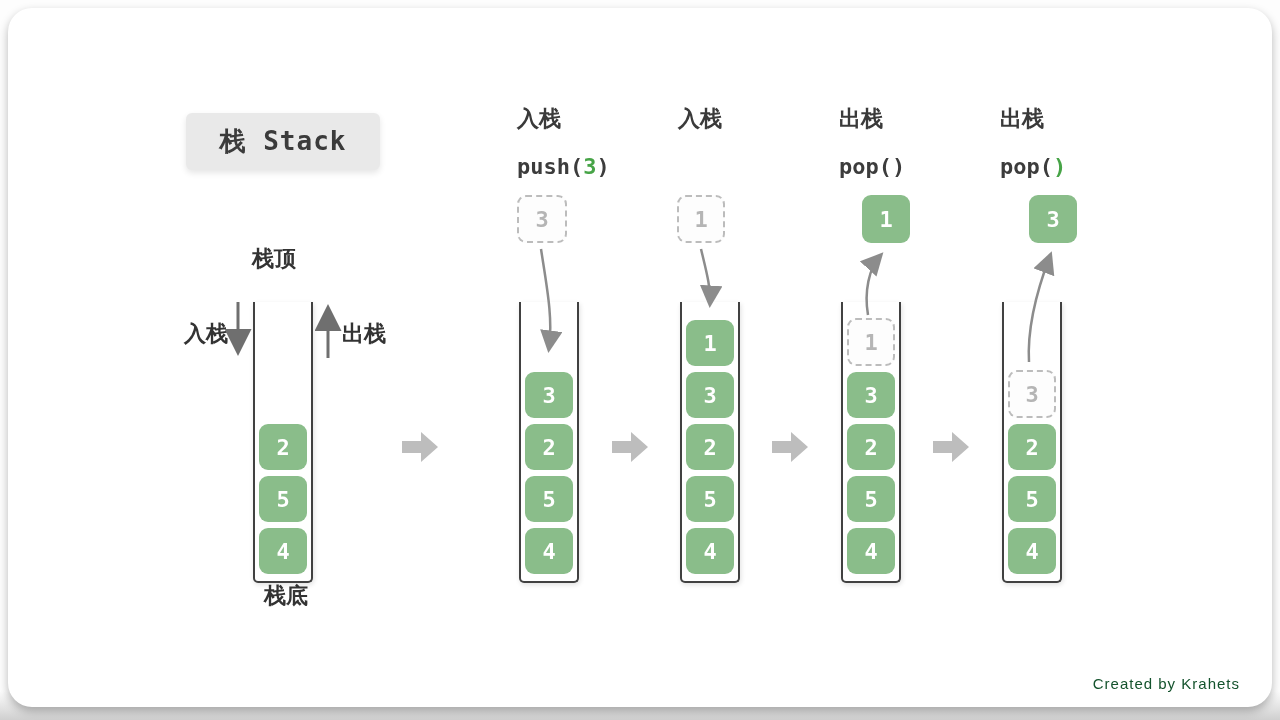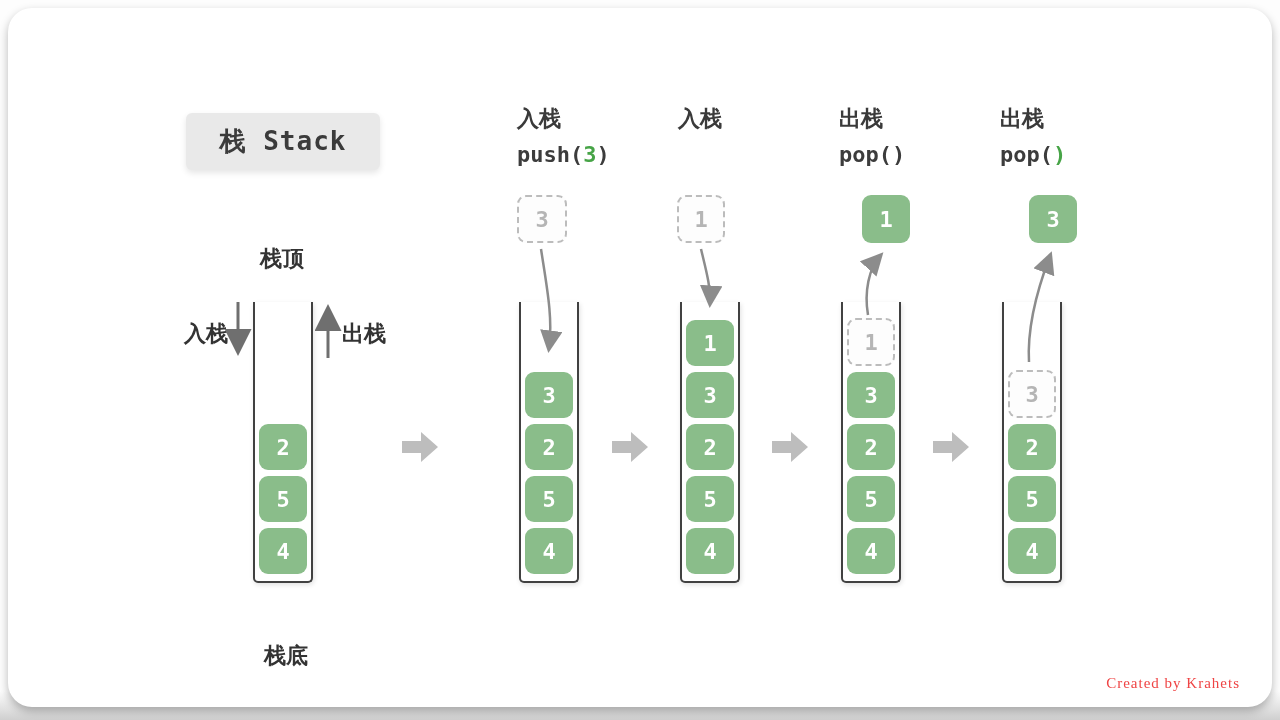--- a/index.html
+++ b/index.html
@@ -31,21 +31,21 @@
     position: absolute;
     font-size: 22px; font-weight: 700; color: #333333;
     white-space: nowrap;
   }
   .col-header {
     position: absolute; top: 104px; width: 160px;
     color: #3a3a3a; white-space: nowrap;
   }
   .col-header .op { font-size: 22px; font-weight: 700; display: block; }
   .col-header .code {
-    display: block; margin-top: 8px;
+    display: block; margin-top: 20px;
     font-family: "DejaVu Sans Mono", monospace;
     font-size: 22px; font-weight: 600; color: #3c3c3c;
   }
   .col-header .code .num { color: var(--accent-green, #47a447); font-weight: 700; }
   .container {
     position: absolute; top: 302px; width: 60px; height: 281px;
     background: #ffffff;
     border: 2px solid #414141; border-top: none;
     border-radius: 0 0 5px 5px;
     box-shadow: 1px 2px 5px rgba(0,0,0,0.12);
@@ -61,35 +61,35 @@
   .block.solid { background: var(--block-green, #8abd8a); color: #ffffff; }
   .block.ghost {
     background: #fdfdfd;
     border: 2px dashed #bcbcbc;
     color: #b5b5b5;
   }
   .step-arrow { position: absolute; top: 432px; z-index: 2; }
   .overlay { position: absolute; left: 0; top: 0; z-index: 5; pointer-events: none; }
   .watermark {
     position: absolute; top: 675px; right: 40px;
-    font-family: Liberation Serif, serif;
-    font-size: 15px; color: #ef4444; letter-spacing: 1px;
+    font-family: Liberation Sans, sans-serif;
+    font-size: 15px; color: #14532d; letter-spacing: 1px;
   }
 </style>
 </head>
 <body>
 
 <div class="card"></div>
 
 <div class="title-box">栈 Stack</div>
 
-<div class="cn-label" style="left:260px; top:244px;">栈顶</div>
+<div class="cn-label" style="left:252px; top:244px;">栈顶</div>
 <div class="cn-label" style="left:170px; top:319px; width:58px; text-align:right;">入栈</div>
 <div class="cn-label" style="left:342px; top:319px;">出栈</div>
-<div class="cn-label" style="left:264px; top:641px;text-align:center;">栈底</div>
+<div class="cn-label" style="left:264px; top:581px;text-align:center;">栈底</div>
 
 <div class="col-header" style="left:517px;">
   <span class="op">入栈</span>
   <span class="code"><span>push(</span><span class="num">3</span><span>)</span></span>
 </div>
 <div class="col-header" style="left:678px;">
   <span class="op">入栈</span>
 </div>
 <div class="col-header" style="left:839px;">
   <span class="op">出栈</span>

